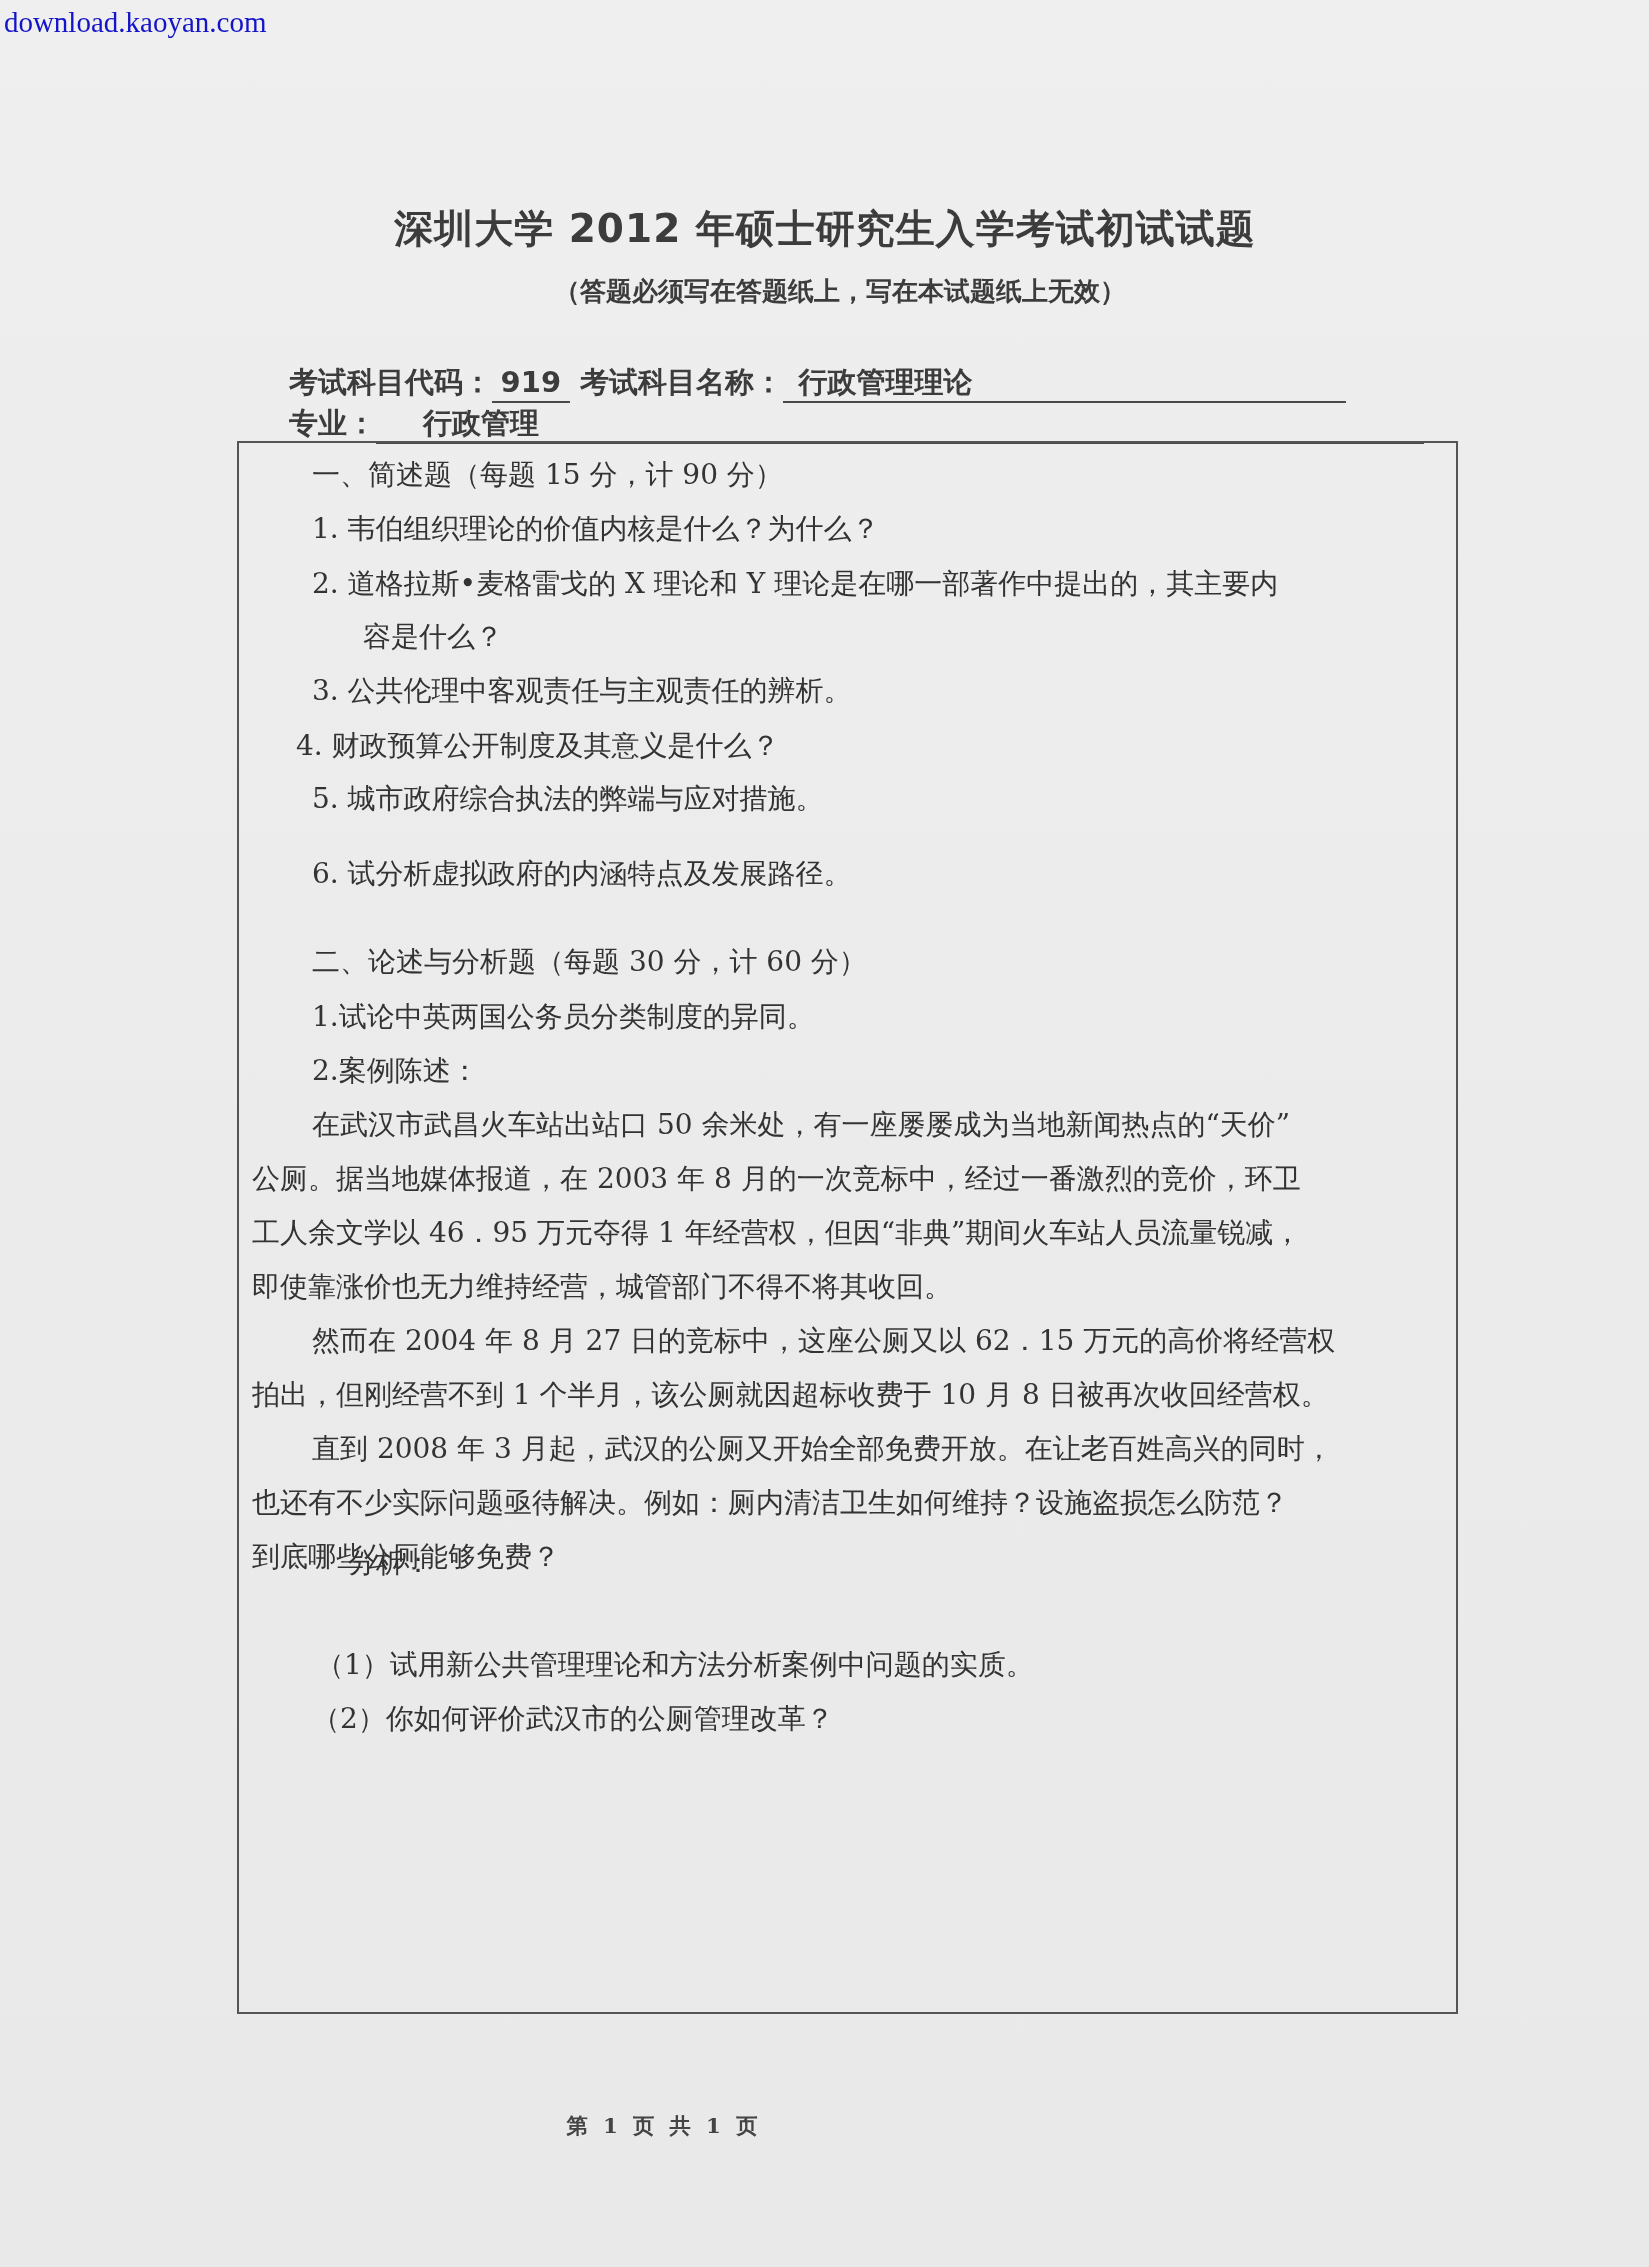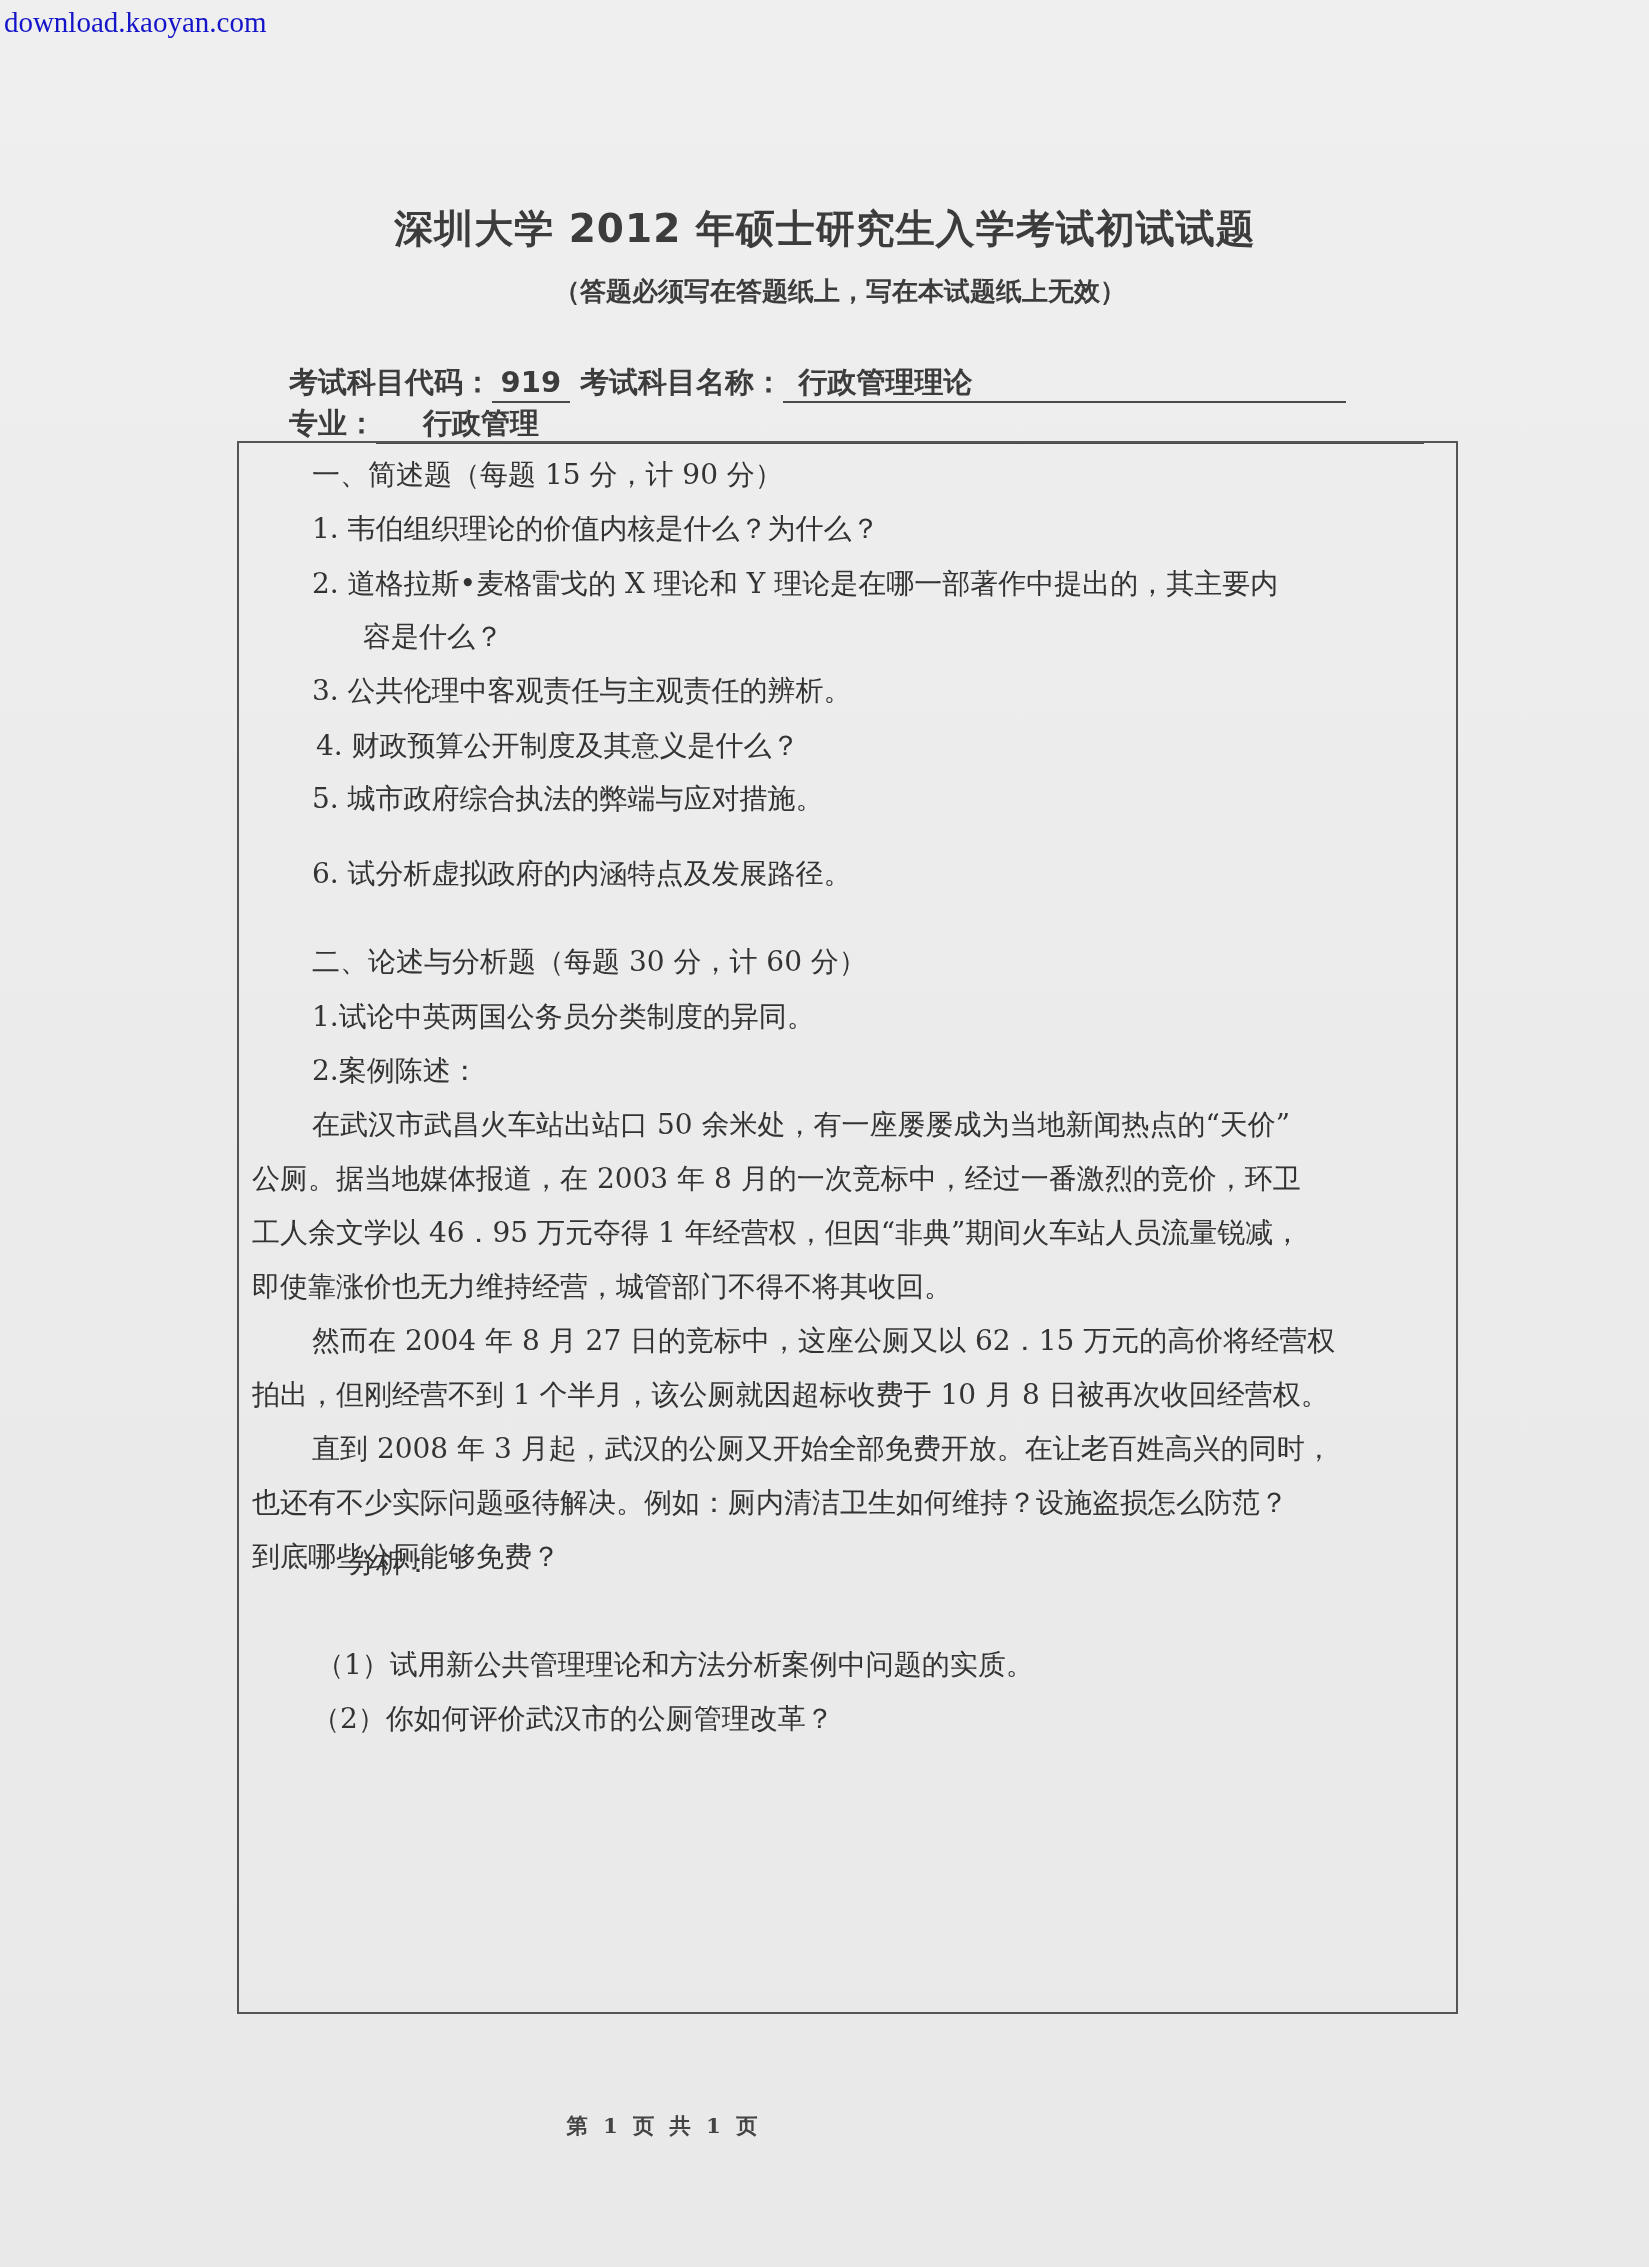--- a/index.html
+++ b/index.html
@@ -87,21 +87,21 @@
   <span>专业：</span><span class="uline major-val">行政管理</span>
 </div>
 
 <div class="box"></div>
 
 <div class="q" style="left:312px; top:456px;">一、简述题（每题 15 分，计 90 分）</div>
 <div class="q" style="left:312px; top:510px;">1.  韦伯组织理论的价值内核是什么？为什么？</div>
 <div class="q" style="left:312px; top:565px;">2.  道格拉斯•麦格雷戈的 X 理论和 Y 理论是在哪一部著作中提出的，其主要内</div>
 <div class="q" style="left:363px; top:618px;">容是什么？</div>
 <div class="q" style="left:312px; top:672px;">3.  公共伦理中客观责任与主观责任的辨析。</div>
-<div class="q" style="left:316px; top:727px;">4.  财政预算公开制度及其意义是什么？</div>
+<div class="q" style="left:296px; top:727px;">4.  财政预算公开制度及其意义是什么？</div>
 <div class="q" style="left:312px; top:780px;">5.  城市政府综合执法的弊端与应对措施。</div>
 <div class="q" style="left:312px; top:835px;margin-top:20px;">6.  试分析虚拟政府的内涵特点及发展路径。</div>
 
 <div class="q" style="left:312px; top:943px;">二、论述与分析题（每题 30 分，计 60 分）</div>
 <div class="q" style="left:312px; top:998px;">1.试论中英两国公务员分类制度的异同。</div>
 <div class="q" style="left:312px; top:1052px;">2.案例陈述：</div>
 
 <div class="q" style="left:312px; top:1106px;">在武汉市武昌火车站出站口 50 余米处，有一座屡屡成为当地新闻热点的“天价”</div>
 <div class="q" style="left:252px; top:1160px;">公厕。据当地媒体报道，在 2003 年 8 月的一次竞标中，经过一番激烈的竞价，环卫</div>
 <div class="q" style="left:252px; top:1214px;">工人余文学以 46．95 万元夺得 1 年经营权，但因“非典”期间火车站人员流量锐减，</div>

